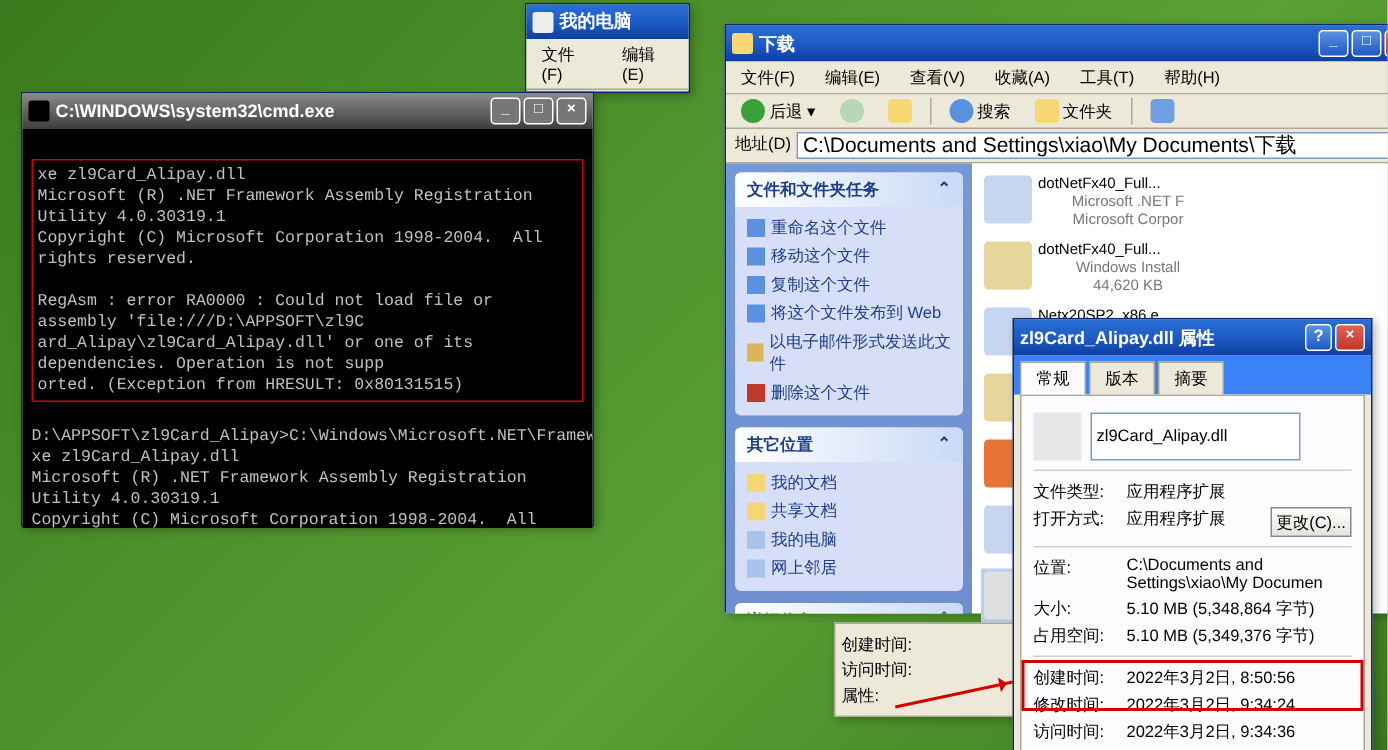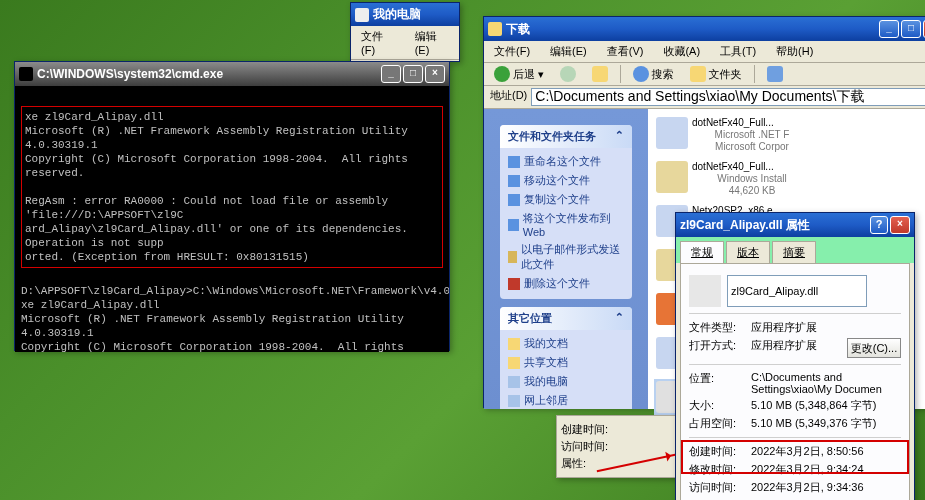--- a/index.html
+++ b/index.html
@@ -31,36 +31,36 @@
   .tb-btn { display:flex; align-items:center; gap:3px; padding:1px 4px; cursor:pointer; }
   .tb-btn .ic { width:16px; height:16px; border-radius:50%; display:inline-block; }
   .divider { width:1px; height:18px; background:#aca899; }
 
   
   .cmd { background:#000; color:#c0c0c0; font-family: "Consolas","Courier New",monospace; font-size:11px; padding:4px 6px; white-space:pre-wrap; line-height:14px; overflow:hidden; }
   .cmd .redbox { border:1px solid #d40000; padding:3px; margin:2px 0; }
 
   
   .explorer-body { display:flex; height: calc(100% - 90px); }
-  .sidepanel { width:164px; background: linear-gradient(to bottom,#7598d8,#6d8fd0); padding:16px; overflow:hidden; }
+  .sidepanel { width:164px; background: linear-gradient(to bottom,#7598d8,#6d8fd0); padding:6px; overflow:hidden; }
   .taskgroup { background:#d6dff7; border-radius:4px; margin-bottom:8px; }
   .taskgroup .hd { background: linear-gradient(to right,#fff,#c9daf6); color:#1e3f8a; font-weight:bold; padding:4px 8px; border-radius:4px 4px 0 0; display:flex; justify-content:space-between; }
   .taskgroup .bd { padding:4px 8px 6px; }
   .taskgroup .item { color:#1e3f8a; padding:2px 0; cursor:pointer; display:flex; align-items:center; gap:4px; }
   .taskgroup .item .mi { width:12px; height:12px; display:inline-block; }
   .filepane { flex:1; background:#fff; padding:6px; display:flex; flex-wrap:wrap; align-content:flex-start; gap:4px; }
   .fileitem { width:160px; display:flex; gap:4px; padding:2px; }
   .fileitem .fic { width:32px; height:32px; flex-shrink:0; border-radius:3px; }
   .fileitem .meta { flex:1; font-size:10px; line-height:12px; overflow:hidden; }
   .fileitem .meta .name { color:#000; }
   .fileitem .meta .sub { color:#777;text-align:center; }
 
   
   .props { width: 240px; margin-top: 18px; }
-  .props .tabs { display:flex; background:#86efac; padding:4px 4px 0;text-decoration:underline; }
+  .props .tabs { display:flex; background:#3b82f6; padding:4px 4px 0; }
   .props .tab { padding:3px 10px; border:1px solid #aca899; background:#ece9d8; border-bottom:none; margin-right:2px; font-size:11px; cursor:pointer; }
   .props .tab.active { background:#fcfcfe; }
   .props .panel { background:#fcfcfe; border:1px solid #aca899; margin:0 4px 4px; padding:8px; min-height:240px; }
   .props .row { display:flex; gap:6px; margin:3px 0; font-size:11px; }
   .props .row .k { width:56px; color:#000; }
   .props .row .v { flex:1; }
   .props input.fn { width:140px; border:1px solid #7f9db9; padding:1px 3px; font-size:11px; }
   .props .sep { border-top:1px solid #cfcfcf; margin:6px 0; }
   .btn { min-width:60px; height:20px; border:1px solid #888; background:linear-gradient(to bottom,#fff,#e3e3dd); font-size:11px; cursor:pointer; }
   .chk { display:flex; align-items:center; gap:3px; font-size:11px; }
@@ -257,21 +257,21 @@
           <div class="meta">
             <div class="name">zl9Card_Alipay.dll</div>
             <div class="sub">1.0.3.0</div>
             <div class="sub">zl9Card_Alipay</div>
           </div>
         </div>
     </div>
   </div>
 </div>
 
-<div class="window" style="left:14px; top:61px; width:436px; height:290px;">
+<div class="window" style="left:14px; top:61px; width:382px; height:290px;">
   <div class="titlebar" style="background:linear-gradient(to bottom,#8b8b8b,#3d3d3d)">
     <span class="icon" style="background:#000"></span>
     <span>C:\WINDOWS\system32\cmd.exe</span>
     <span class="spacer"></span>
     <span class="winbtn" style="background:#777">_</span>
     <span class="winbtn" style="background:#777">□</span>
     <span class="winbtn" style="background:#777">×</span>
   </div>
   <div class="cmd" style="height:calc(100% - 22px)">
 <div class="redbox">xe zl9Card_Alipay.dll

